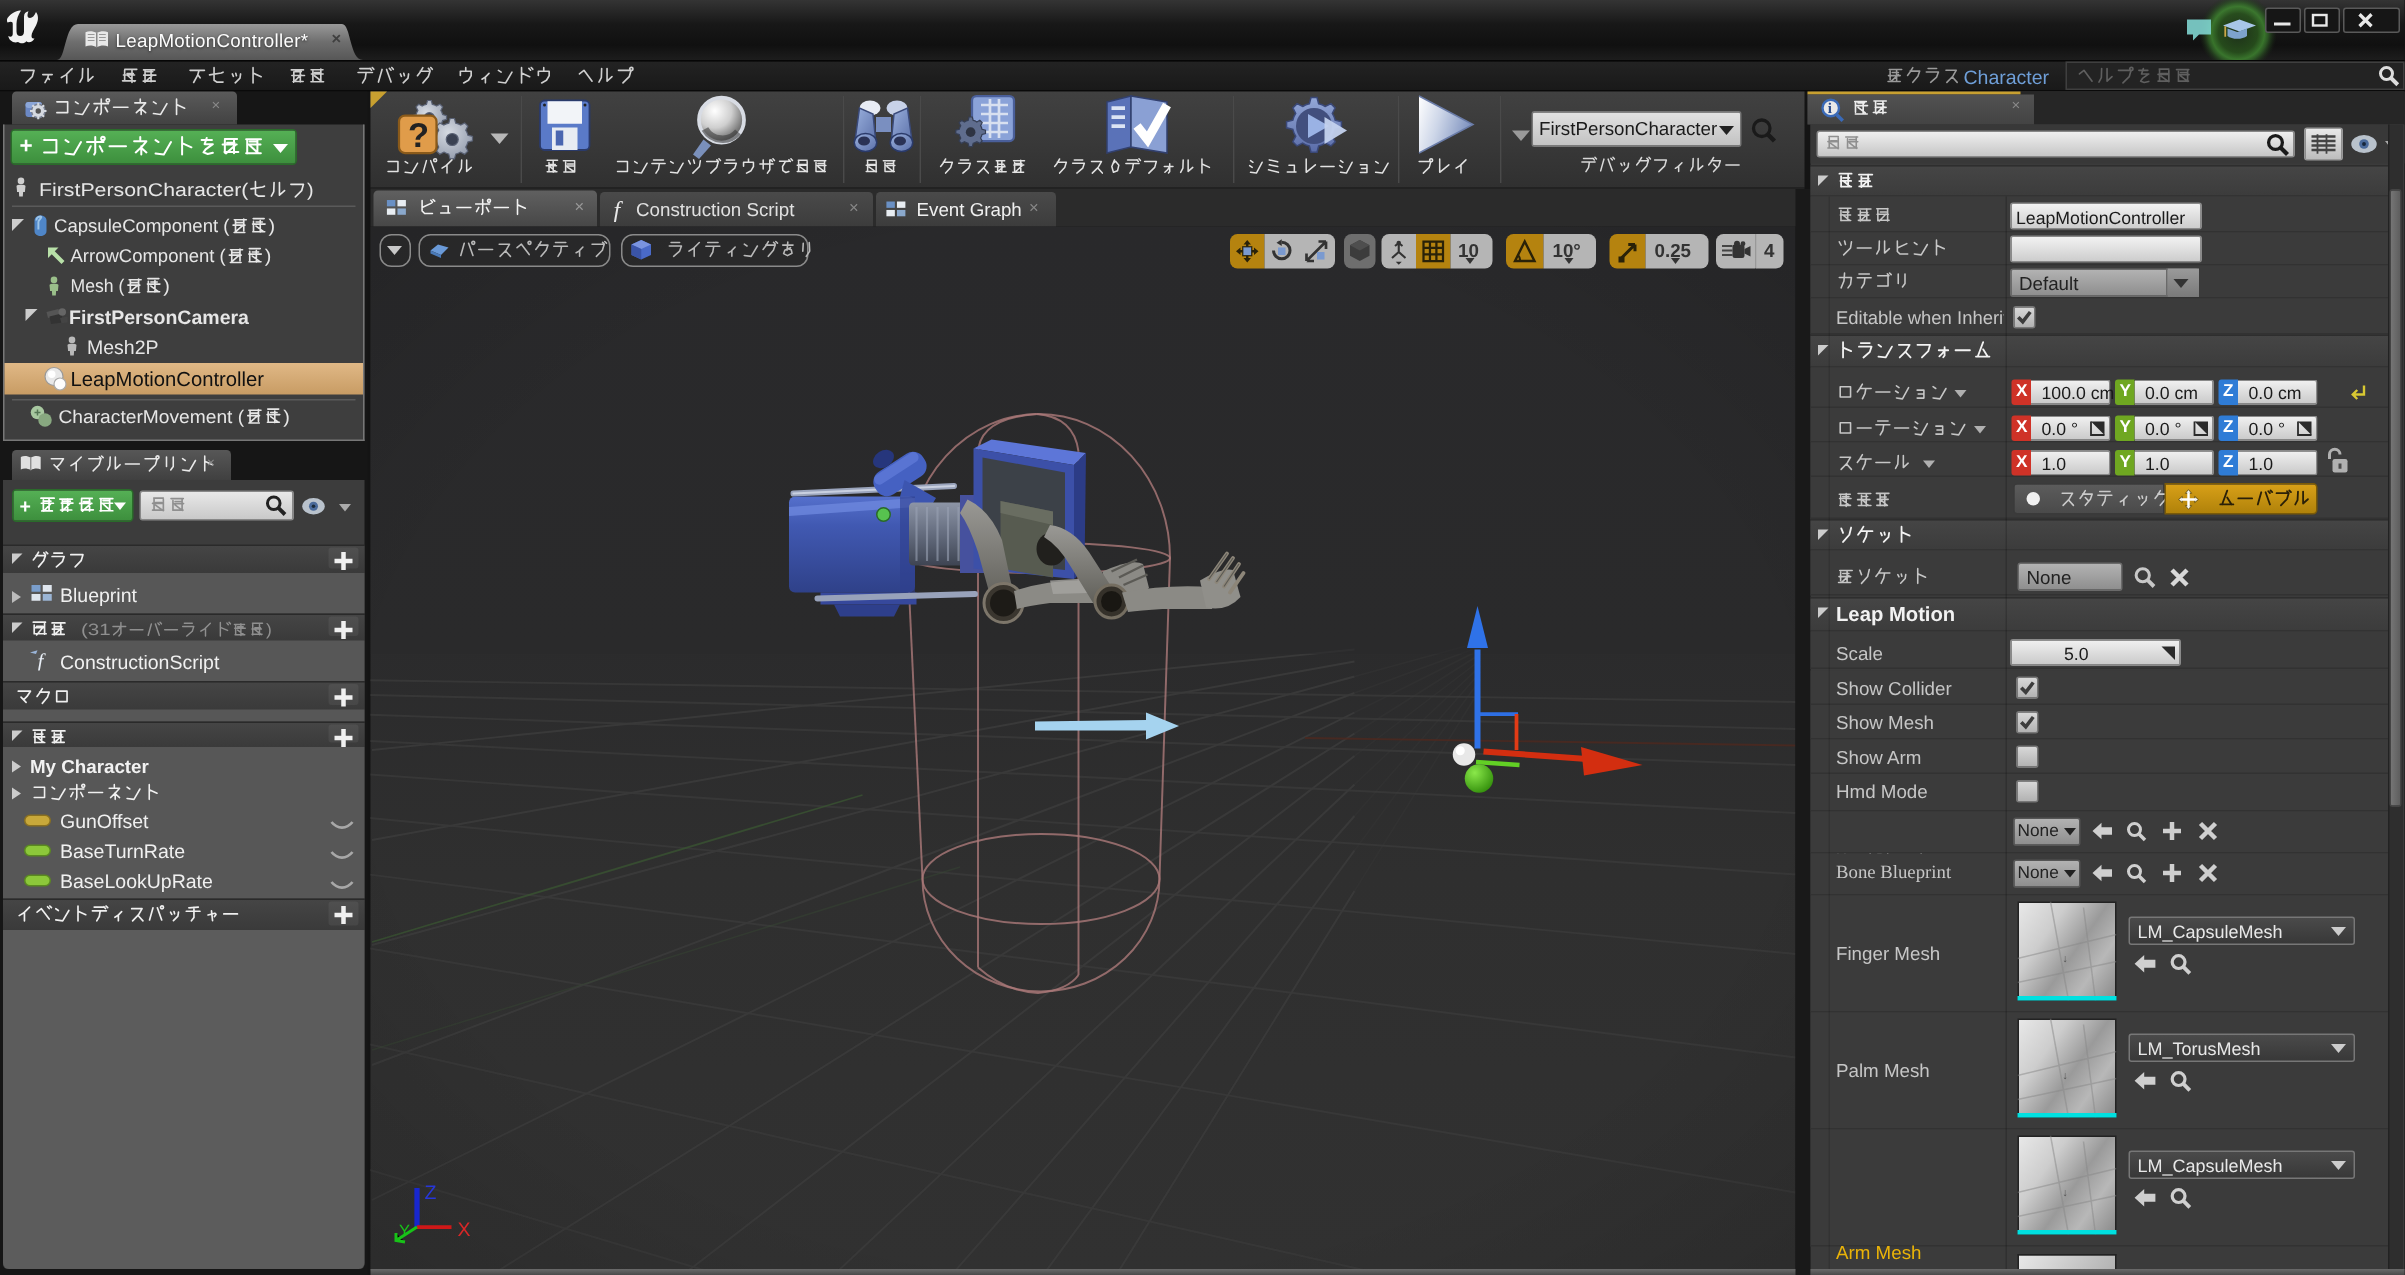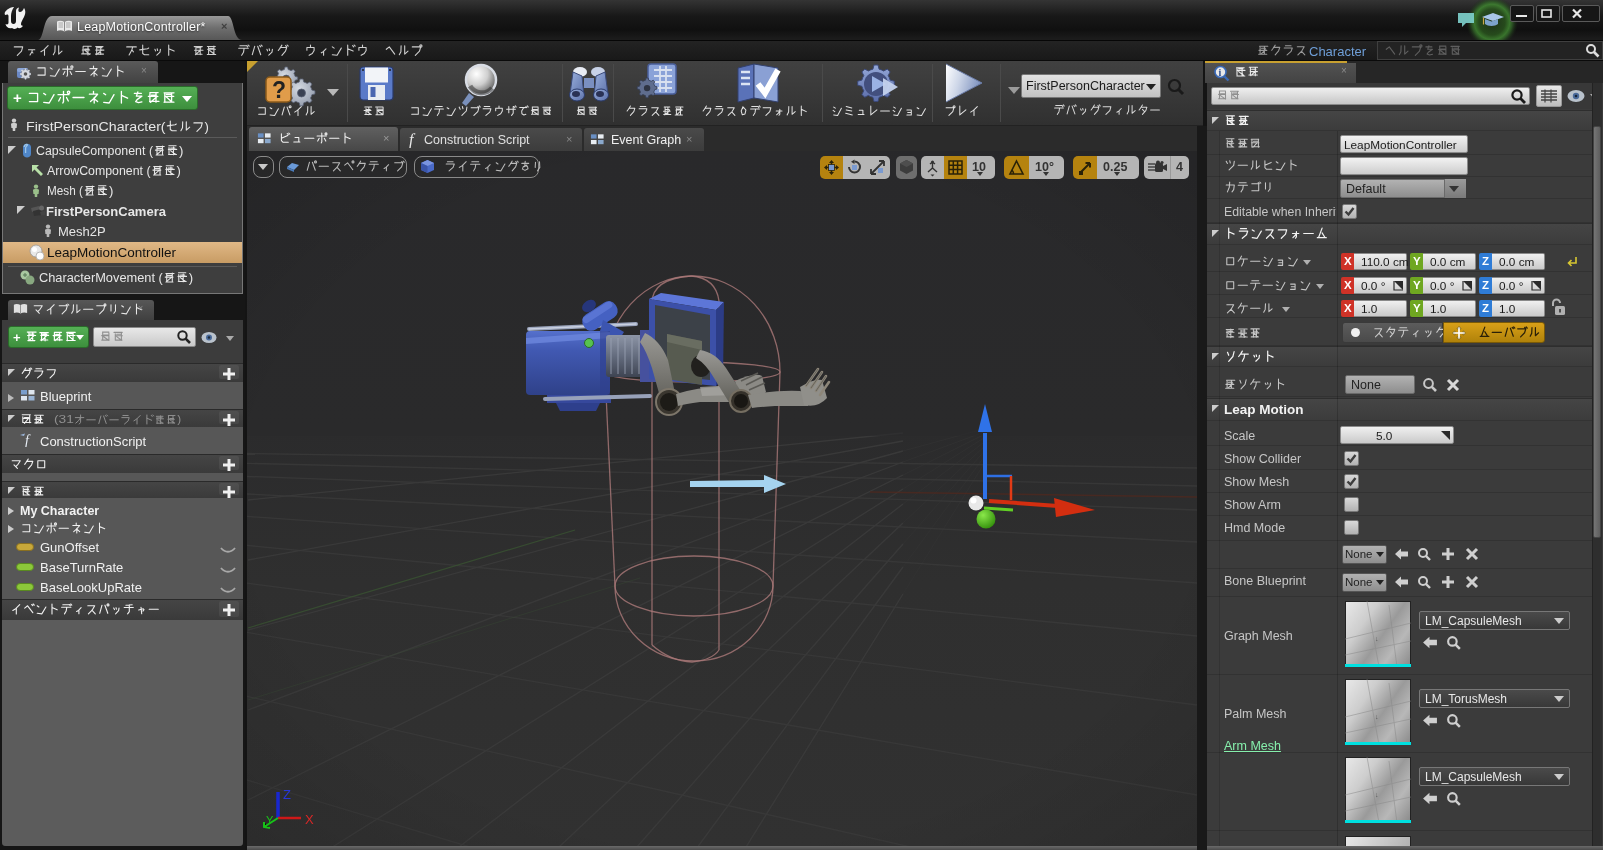--- a/index.html
+++ b/index.html
@@ -759,21 +759,21 @@
 <svg style="position:absolute;left:1224px;top:302px;overflow:visible" width="50" height="13">
       <path d="M2.8 2.8L9.7 2.8L7.4 6.8L3.4 10.9 M6.9 7.2L10.3 10.9 M17.6 1.1L15.9 4.0L14.2 6.3 M15.9 4.0L23.4 4.0 M19.9 4.0L19.3 7.4L17.6 10.9 M26.6 6.3L35.9 6.3 M41.5 1.7L41.2 7.4L39.7 10.3 M44.9 1.7L44.9 9.7L48.1 6.8" fill="none" stroke="#c6c6c6" stroke-width="1.06" stroke-linecap="round" stroke-linejoin="round" opacity="1.0"></path>
     </svg>
 <div style="position:absolute;left:1282px;top:307px;width:0;height:0;border-left:4.5px solid transparent;border-right:4.5px solid transparent;border-top:5.5px solid #b0b0b0"></div>
 <svg style="position:absolute;left:1224px;top:327px;overflow:visible" width="38" height="13">
       <path d="M2.2 2.5L9.5 2.5 M2.4 5.3L10.0 5.3 M2.6 9.9L9.7 9.9 M3.1 3.5L3.1 10.0 M6.8 2.0L6.8 10.6 M4.5 6.6L9.1 9.9 M4.5 4.1L8.6 4.1 M14.7 2.0L23.2 2.0 M14.4 6.1L22.6 6.1 M14.9 10.0L23.3 10.0 M17.0 3.2L17.0 9.6 M20.2 2.5L20.2 10.4 M17.0 5.8L21.6 9.9 M17.0 4.0L21.1 4.0 M26.9 1.9L35.3 1.9 M27.5 5.9L34.8 5.9 M27.2 9.9L34.3 9.9 M29.4 2.5L29.4 10.2 M32.5 2.7L32.5 10.3 M29.5 6.0L34.1 9.9 M29.5 4.3L33.5 4.3" fill="none" stroke="#c6c6c6" stroke-width="1.06" stroke-linecap="round" stroke-linejoin="round" opacity="1.0"></path>
     </svg>
 <div style="position:absolute;left:1341px;top:253px;width:13px;height:17px;background:#cf3227;border-radius:2px 0 0 2px"></div>
 <div style="position:absolute;left:1343px;top:255px;font-size:12px;font-weight:bold;color:#fff"></div>
 <div style="position:absolute;left:1354px;top:253px;width:53px;height:17px;background:linear-gradient(#f0f0f0,#cacaca);border:1px solid #8a8a8a;border-left:none;border-radius:0 2px 2px 0"></div>
-<div style="position:absolute;left:1361px;top:255px;font-size:11.8px;color:#1a1a1a;font-weight:normal;white-space:nowrap;">110.0 cm</div>
+<div style="position:absolute;left:1361px;top:255px;font-size:11.8px;color:#1a1a1a;font-weight:normal;white-space:nowrap;">100.0 cm</div>
 <div style="position:absolute;left:1410px;top:253px;width:13px;height:17px;background:#6fa721;border-radius:2px 0 0 2px"></div>
 <div style="position:absolute;left:1412px;top:255px;font-size:12px;font-weight:bold;color:#fff"></div>
 <div style="position:absolute;left:1423px;top:253px;width:53px;height:17px;background:linear-gradient(#f0f0f0,#cacaca);border:1px solid #8a8a8a;border-left:none;border-radius:0 2px 2px 0"></div>
 <div style="position:absolute;left:1430px;top:255px;font-size:11.8px;color:#1a1a1a;font-weight:normal;white-space:nowrap;">0.0 cm</div>
 <div style="position:absolute;left:1479px;top:253px;width:13px;height:17px;background:#2f7cd6;border-radius:2px 0 0 2px"></div>
 <div style="position:absolute;left:1481px;top:255px;font-size:12px;font-weight:bold;color:#fff"></div>
 <div style="position:absolute;left:1492px;top:253px;width:53px;height:17px;background:linear-gradient(#f0f0f0,#cacaca);border:1px solid #8a8a8a;border-left:none;border-radius:0 2px 2px 0"></div>
 <div style="position:absolute;left:1499px;top:255px;font-size:11.8px;color:#1a1a1a;font-weight:normal;white-space:nowrap;">0.0 cm</div>
 <div style="position:absolute;left:1344px;top:255px;font-size:11.5px;color:#fff;font-weight:bold;white-space:nowrap;">X</div>
 <div style="position:absolute;left:1413px;top:255px;font-size:11.5px;color:#fff;font-weight:bold;white-space:nowrap;">Y</div>
@@ -899,39 +899,39 @@
 <circle cx="6" cy="6" r="4" fill="none" stroke="#cfcfcf" stroke-width="2"></circle>
       <path d="M9 9 L13 13" stroke="#cfcfcf" stroke-width="2.4"></path>
     </svg>
 <svg style="position:absolute;left:1441px;top:547px" width="14" height="14" viewBox="0 0 14 14">
 <path d="M7 1 V13 M1 7 H13" stroke="#cfcfcf" stroke-width="3"></path>
     </svg>
 <svg style="position:absolute;left:1465px;top:547px" width="14" height="14" viewBox="0 0 14 14">
 <path d="M2 2 L12 12 M12 2 L2 12" stroke="#cfcfcf" stroke-width="3"></path>
     </svg>
 <div style="position:absolute;left:1207px;top:569px;width:385px;height:28px;background:#3b3b3b;border-bottom:1px solid #323232"></div>
-<div style="position:absolute;left:1224px;top:574px;font-size:12.5px;color:#c6c6c6;font-weight:normal;white-space:nowrap;">Bone Blueprint</div>
+<div style="position:absolute;left:1224px;top:574px;font-size:12.5px;color:#c6c6c6;font-weight:normal;white-space:nowrap;font-family:Liberation Serif, serif;">Bone Blueprint</div>
 <div style="position:absolute;left:1342px;top:573px;width:45px;height:19px;background:linear-gradient(#b2b2b2,#8e8e8e);border:1px solid #555;border-radius:2px"></div>
 <div style="position:absolute;left:1345px;top:576px;font-size:11.5px;color:#222;font-weight:normal;white-space:nowrap;">None</div>
 <div style="position:absolute;left:1376px;top:580px;width:0;height:0;border-left:4px solid transparent;border-right:4px solid transparent;border-top:5px solid #222"></div>
 <svg style="position:absolute;left:1394px;top:575px" width="15" height="14" viewBox="0 0 15 14">
 <path d="M1 7 L7 1.5 L7 4.5 L14 4.5 L14 9.5 L7 9.5 L7 12.5 Z" fill="#cfcfcf"></path>
     </svg>
 <svg style="position:absolute;left:1417px;top:575px" width="15" height="15" viewBox="0 0 15 15">
 <circle cx="6" cy="6" r="4" fill="none" stroke="#cfcfcf" stroke-width="2"></circle>
       <path d="M9 9 L13 13" stroke="#cfcfcf" stroke-width="2.4"></path>
     </svg>
 <svg style="position:absolute;left:1441px;top:575px" width="14" height="14" viewBox="0 0 14 14">
 <path d="M7 1 V13 M1 7 H13" stroke="#cfcfcf" stroke-width="3"></path>
     </svg>
 <svg style="position:absolute;left:1465px;top:575px" width="14" height="14" viewBox="0 0 14 14">
 <path d="M2 2 L12 12 M12 2 L2 12" stroke="#cfcfcf" stroke-width="3"></path>
     </svg>
 <div style="position:absolute;left:1207px;top:597px;width:385px;height:78px;background:#3b3b3b;border-bottom:1px solid #323232"></div>
-<div style="position:absolute;left:1224px;top:629px;font-size:12.5px;color:#c6c6c6;font-weight:normal;white-space:nowrap;">Graph Mesh</div>
+<div style="position:absolute;left:1224px;top:629px;font-size:12.5px;color:#c6c6c6;font-weight:normal;white-space:nowrap;">Finger Mesh</div>
 <div style="position:absolute;left:1345px;top:601px;width:66px;height:66px;border:1px solid #222;background:linear-gradient(125deg,#e8e8e8 0%,#cdcdcd 30%,#9a9a9a 55%,#b8b8b8 75%,#8a8a8a 100%)"></div>
 <svg style="position:absolute;left:1345px;top:601px" width="66" height="66" viewBox="0 0 66 66">
 <path d="M0 38 L66 22 M0 54 L66 40 M22 0 L34 66 M44 4 L52 66" stroke="#888" stroke-width="1" opacity="0.5"></path>
 <text x="30" y="40" font-size="7" fill="#555">↓</text>
     </svg>
 <div style="position:absolute;left:1345px;top:664px;width:66px;height:3px;background:#00e0e0"></div>
 <div style="position:absolute;left:1419px;top:611px;width:151px;height:19px;background:linear-gradient(#4a4a4a,#383838);border:1px solid #777;border-radius:2px"></div>
 <div style="position:absolute;left:1425px;top:614px;font-size:12px;color:#e8e8e8;font-weight:normal;white-space:nowrap;">LM_CapsuleMesh</div>
 <div style="position:absolute;left:1554px;top:618px;width:0;height:0;border-left:5px solid transparent;border-right:5px solid transparent;border-top:6px solid #ccc"></div>
 <svg style="position:absolute;left:1422px;top:635px" width="16" height="15" viewBox="0 0 15 14">
@@ -953,21 +953,21 @@
 <div style="position:absolute;left:1425px;top:692px;font-size:12px;color:#e8e8e8;font-weight:normal;white-space:nowrap;">LM_TorusMesh</div>
 <div style="position:absolute;left:1554px;top:696px;width:0;height:0;border-left:5px solid transparent;border-right:5px solid transparent;border-top:6px solid #ccc"></div>
 <svg style="position:absolute;left:1422px;top:713px" width="16" height="15" viewBox="0 0 15 14">
 <path d="M1 7 L7 1.5 L7 4.5 L14 4.5 L14 9.5 L7 9.5 L7 12.5 Z" fill="#cfcfcf"></path>
     </svg>
 <svg style="position:absolute;left:1446px;top:713px" width="16" height="16" viewBox="0 0 15 15">
 <circle cx="6" cy="6" r="4" fill="none" stroke="#cfcfcf" stroke-width="2"></circle>
       <path d="M9 9 L13 13" stroke="#cfcfcf" stroke-width="2.4"></path>
     </svg>
 <div style="position:absolute;left:1207px;top:753px;width:385px;height:78px;background:#3b3b3b;border-bottom:1px solid #323232"></div>
-<div style="position:absolute;left:1224px;top:739px;font-size:12.5px;color:#86efac;font-weight:normal;white-space:nowrap;text-decoration:underline;">Arm Mesh</div>
+<div style="position:absolute;left:1224px;top:828px;font-size:12.5px;color:#eab308;font-weight:normal;white-space:nowrap;">Arm Mesh</div>
 <div style="position:absolute;left:1345px;top:757px;width:66px;height:66px;border:1px solid #222;background:linear-gradient(125deg,#e8e8e8 0%,#cdcdcd 30%,#9a9a9a 55%,#b8b8b8 75%,#8a8a8a 100%)"></div>
 <svg style="position:absolute;left:1345px;top:757px" width="66" height="66" viewBox="0 0 66 66">
 <path d="M0 38 L66 22 M0 54 L66 40 M22 0 L34 66 M44 4 L52 66" stroke="#888" stroke-width="1" opacity="0.5"></path>
 <text x="30" y="40" font-size="7" fill="#555">↓</text>
     </svg>
 <div style="position:absolute;left:1345px;top:820px;width:66px;height:3px;background:#00e0e0"></div>
 <div style="position:absolute;left:1419px;top:767px;width:151px;height:19px;background:linear-gradient(#4a4a4a,#383838);border:1px solid #777;border-radius:2px"></div>
 <div style="position:absolute;left:1425px;top:770px;font-size:12px;color:#e8e8e8;font-weight:normal;white-space:nowrap;">LM_CapsuleMesh</div>
 <div style="position:absolute;left:1554px;top:774px;width:0;height:0;border-left:5px solid transparent;border-right:5px solid transparent;border-top:6px solid #ccc"></div>
 <svg style="position:absolute;left:1422px;top:791px" width="16" height="15" viewBox="0 0 15 14">

